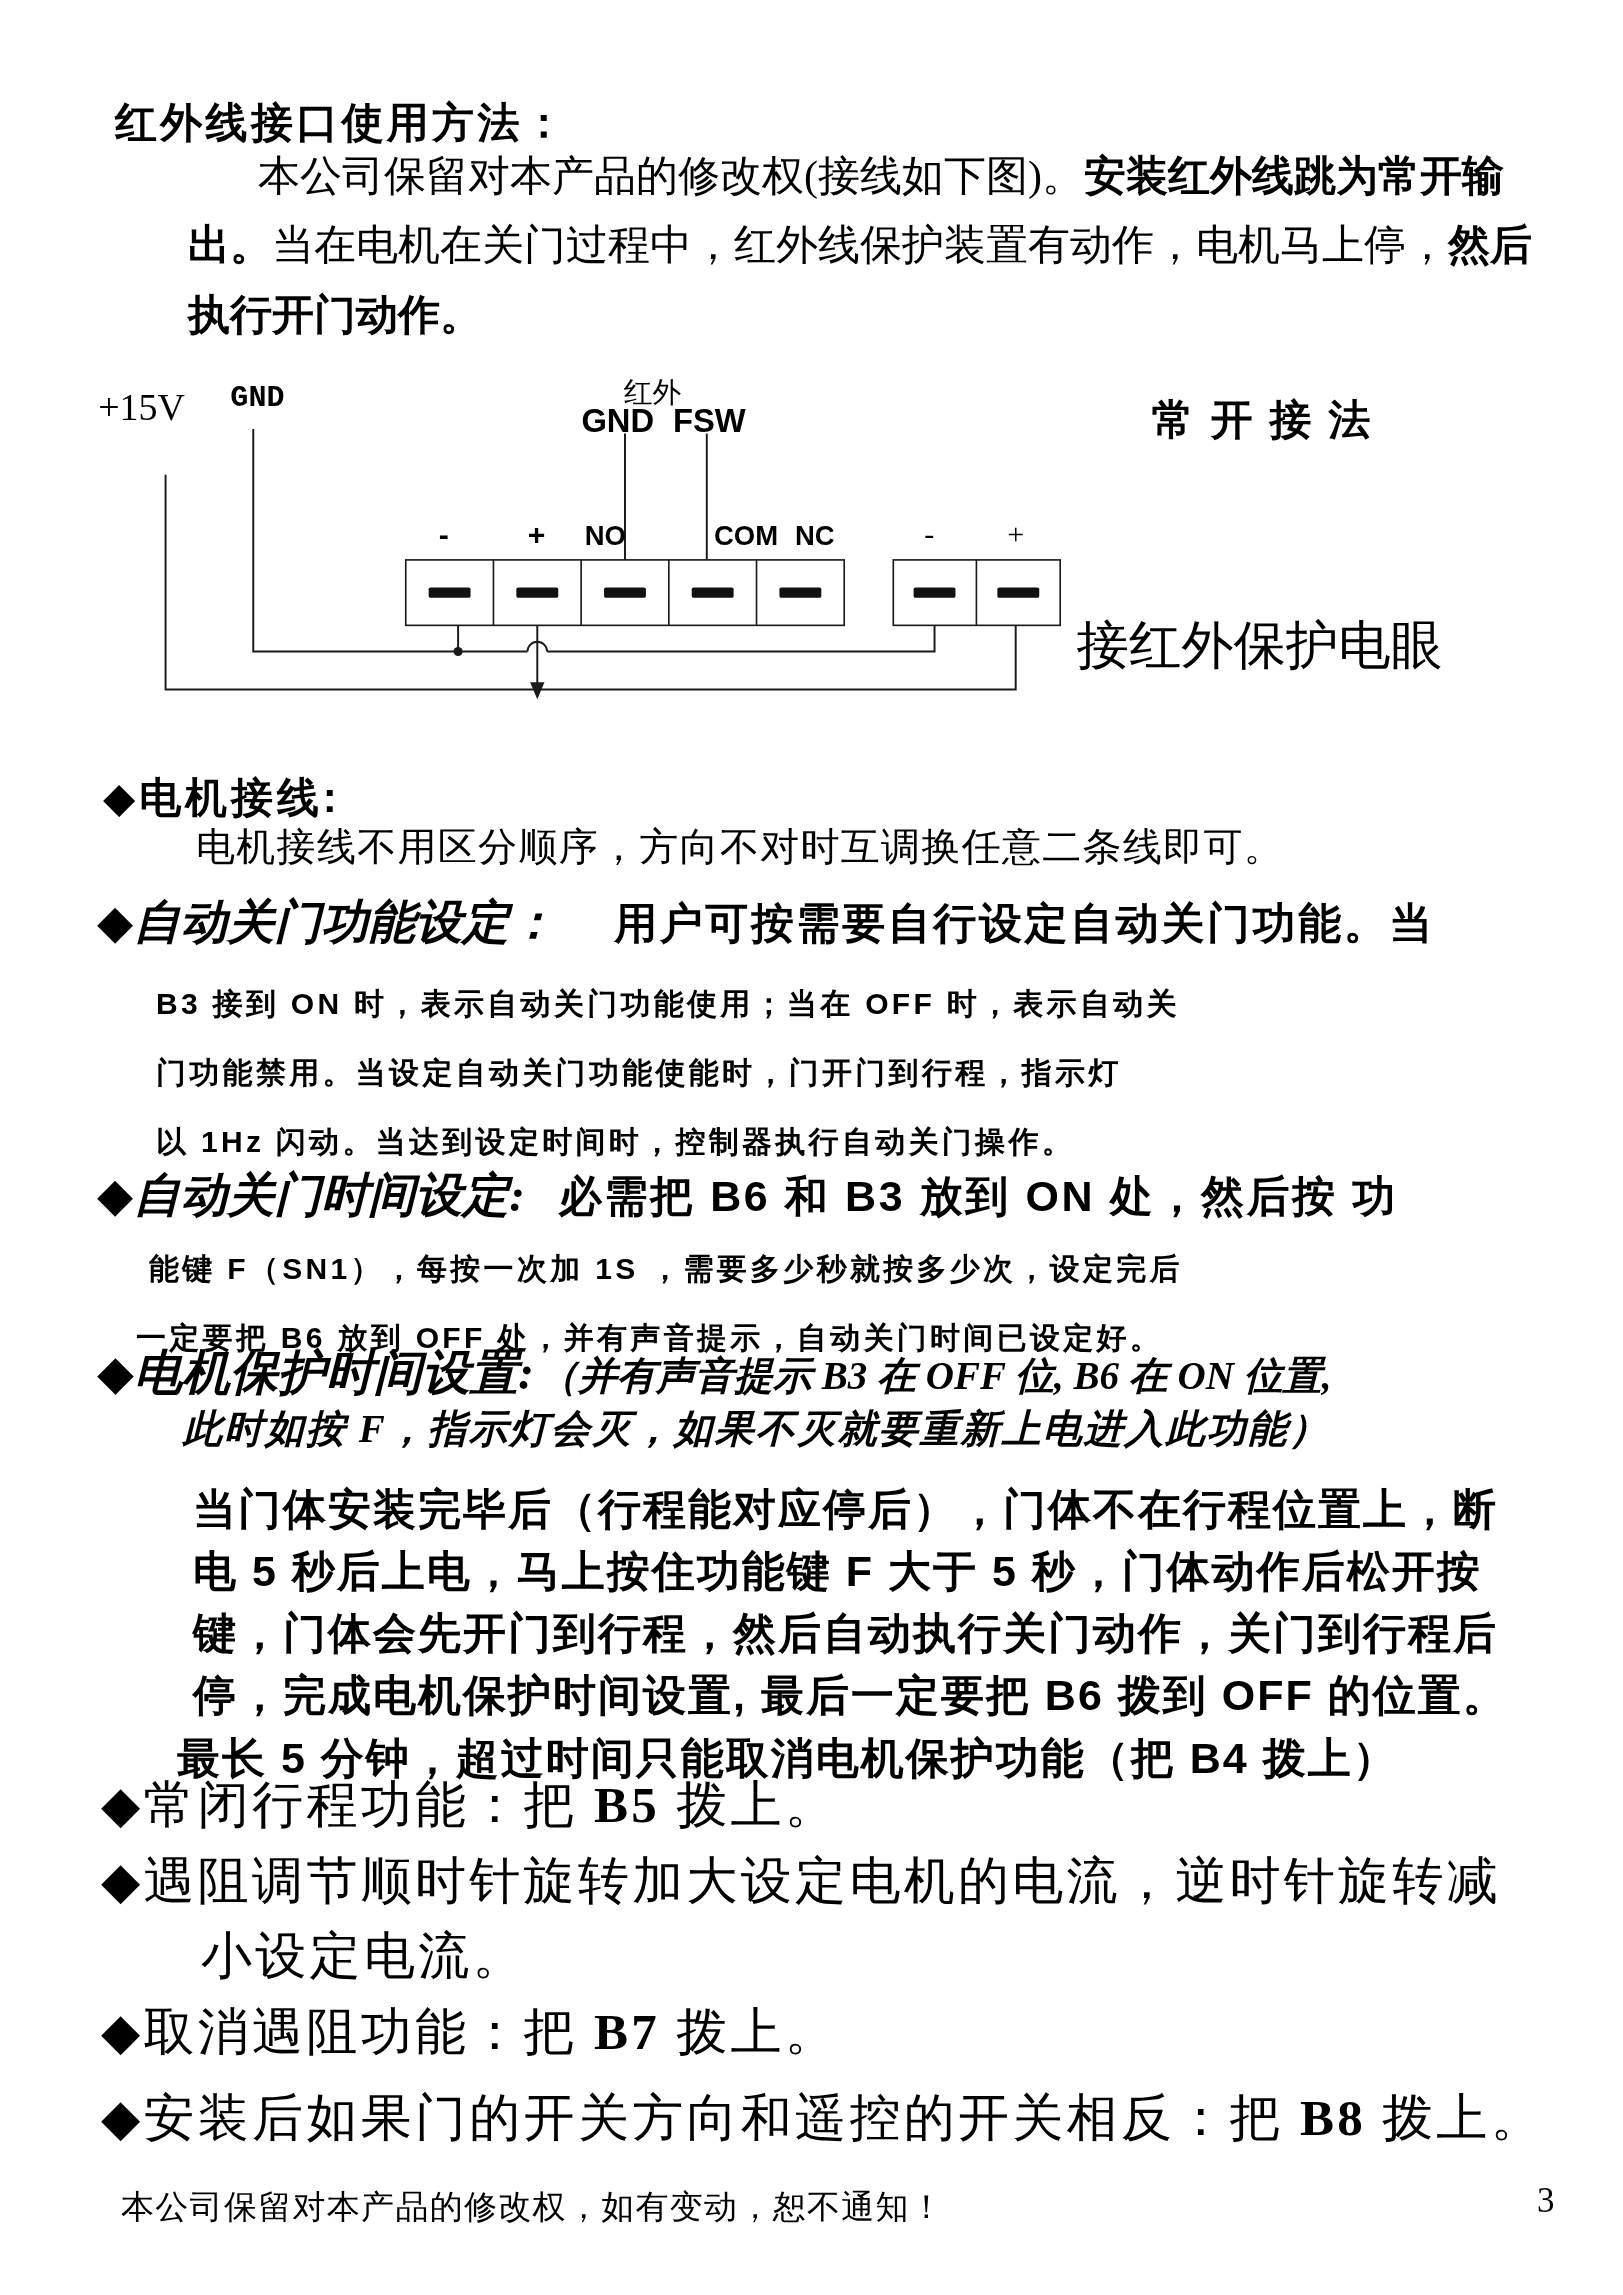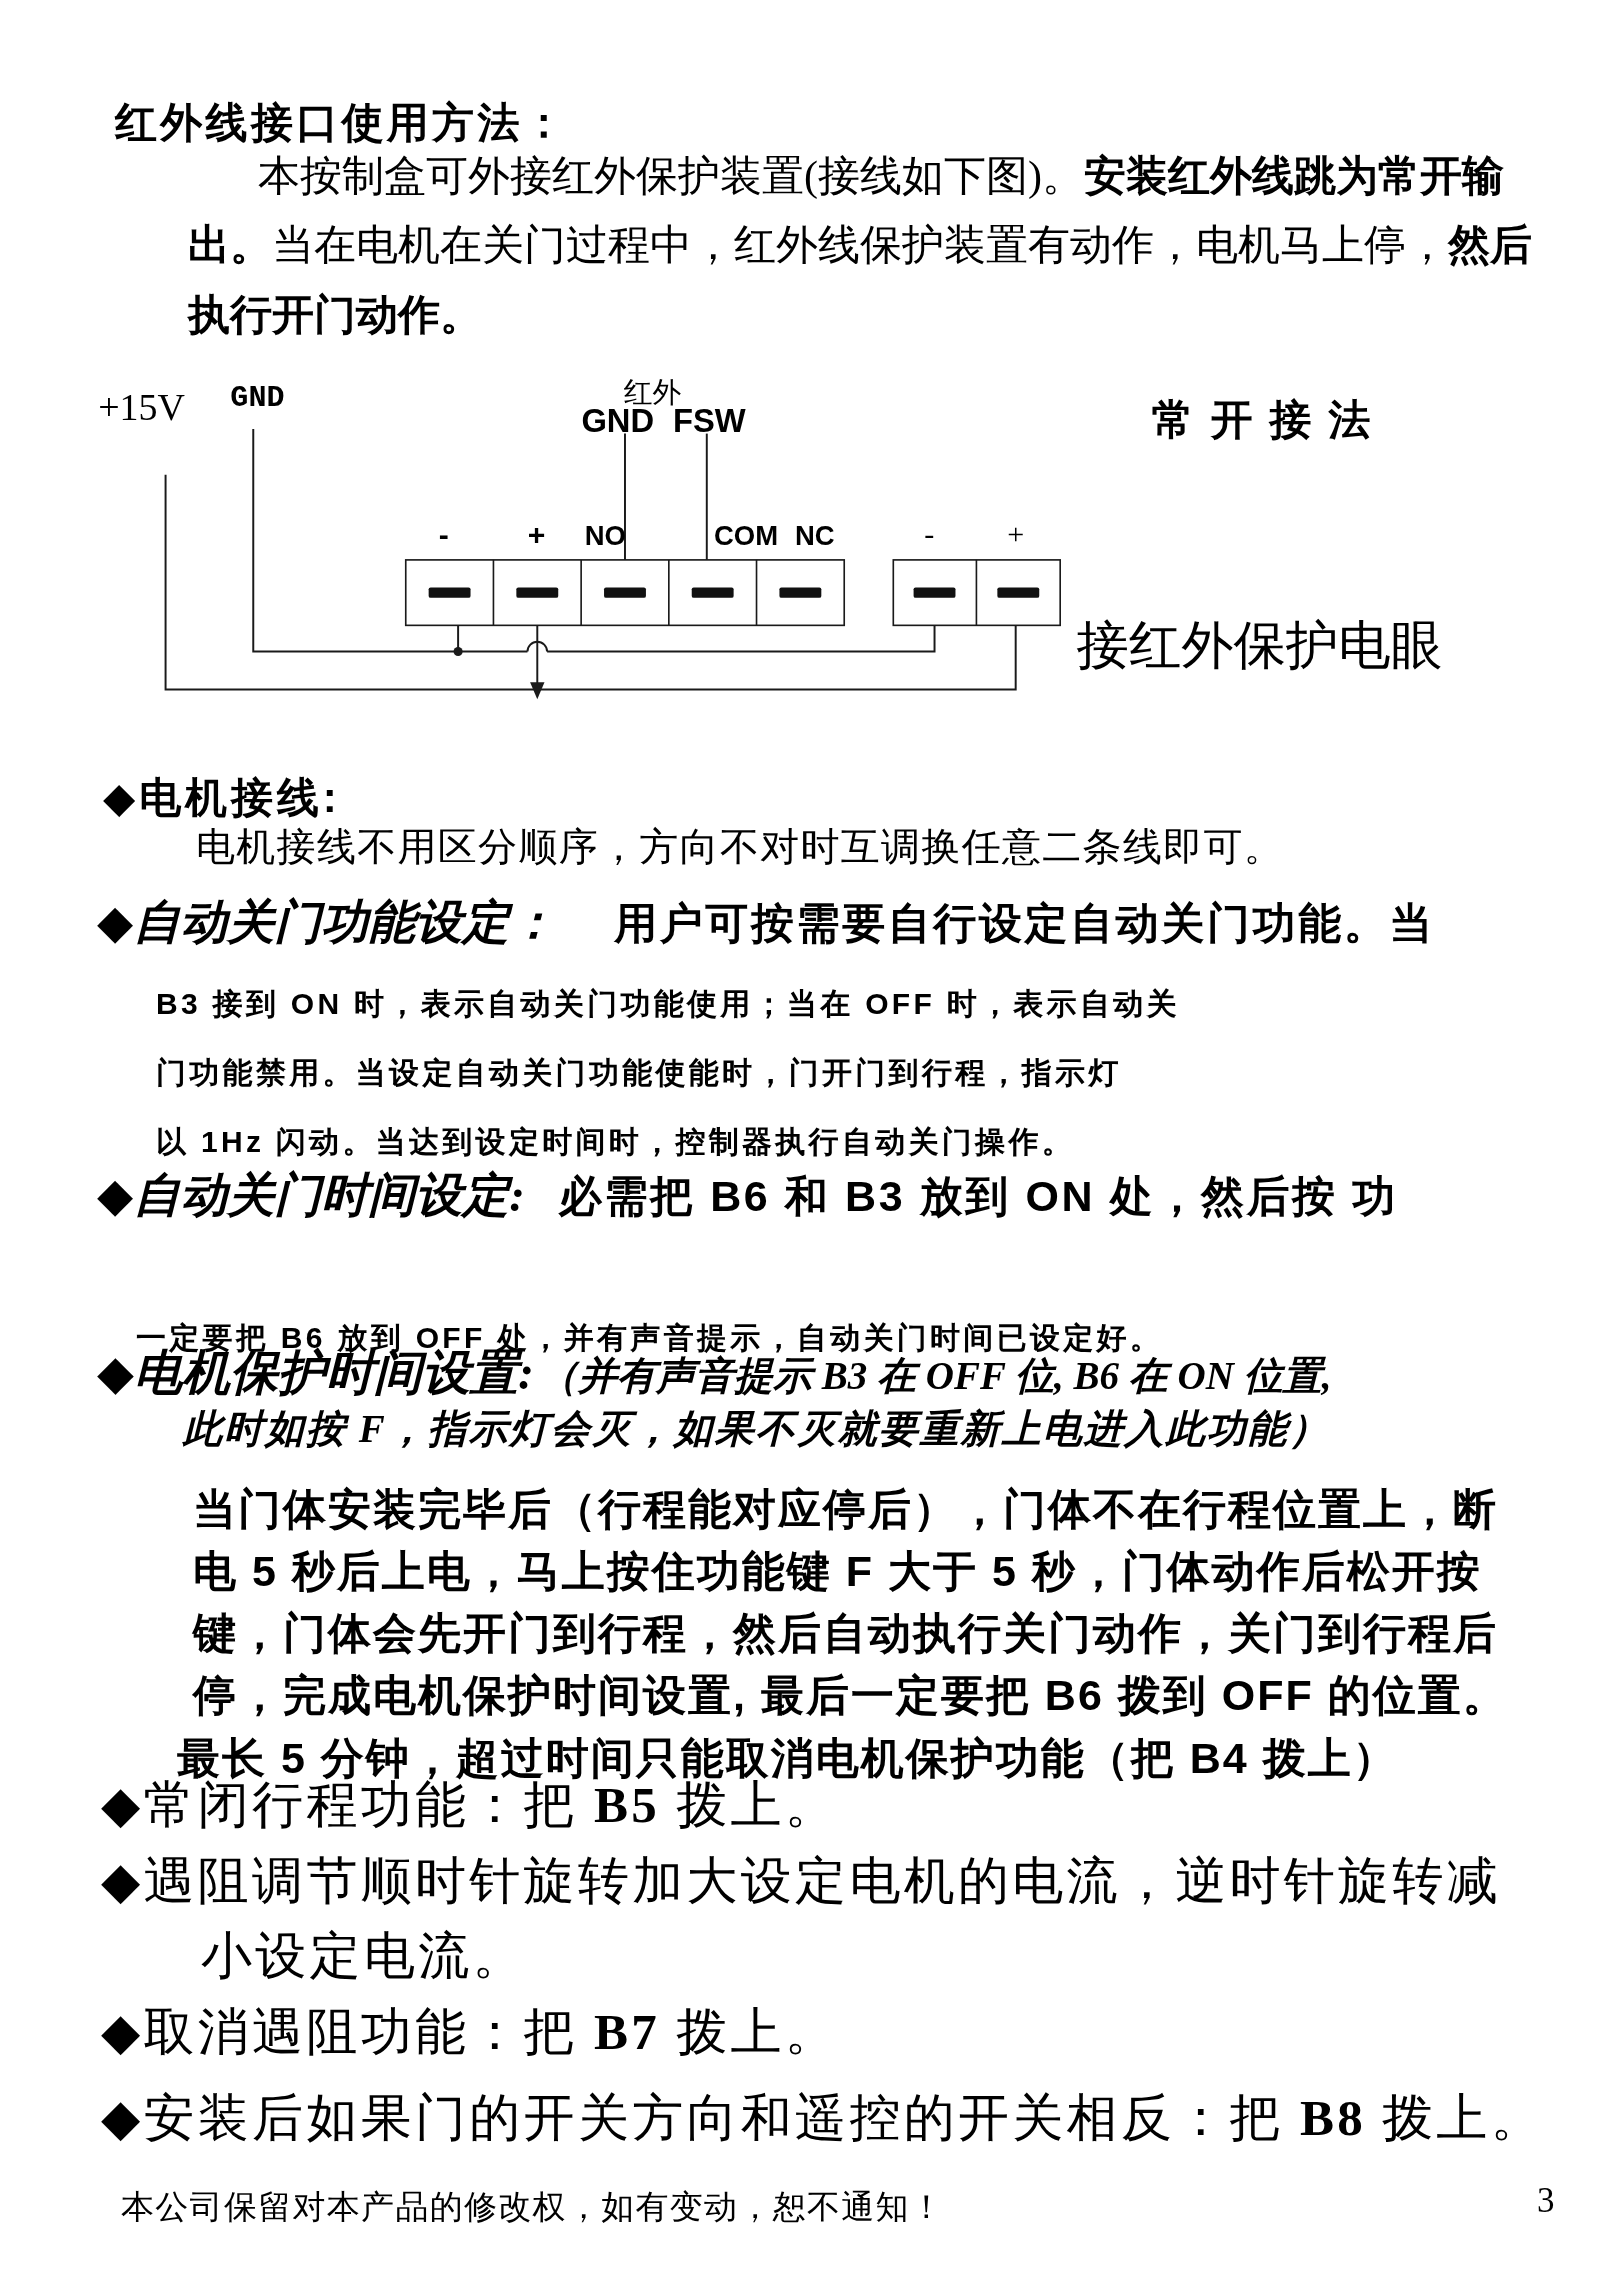--- a/index.html
+++ b/index.html
@@ -18,21 +18,21 @@
   svg text{fill:#000;}
 </style>
 </head>
 <body>
 
 <div class="page">
 
   <div class="abs heiti title" style="left:115px;top:79px;">红外线接口使用方法：</div>
 
   <div class="abs introline" style="left:258px;top:148px;">
-    <span class="songti">本按制盒可外接红外保护装置(接线如下图)。</span><span class="heiti">安装红外线跳为常开输</span>
+    <span class="songti">本公司保留对本产品的修改权(接线如下图)。</span><span class="heiti">安装红外线跳为常开输</span>
   </div>
   <div class="abs introline" style="left:188px;top:217px;">
     <span class="heiti">出。</span><span class="songti">当在电机在关门过程中，红外线保护装置有动作，电机马上停，</span><span class="heiti">然后</span>
   </div>
   <div class="abs introline" style="left:188px;top:287px;">
     <span class="heiti">执行开门动作。</span>
   </div>
 
   <svg class="abs" style="left:0;top:347px;" width="1623" height="380" viewBox="0 0 2480 580">
 
@@ -88,20 +88,21 @@
   <div class="abs" style="left:97px;top:891px;">
     <span class="kaiti" style="font-size:47px;">◆自动关门功能设定：</span><span class="heiti" style="font-size:43px;letter-spacing:2.6px;margin-left:58px;">用户可按需要自行设定自动关门功能。当</span>
   </div>
   <div class="abs heiti bodyline" style="left:156px;top:968px;">B3 接到 ON 时，表示自动关门功能使用；当在 OFF 时，表示自动关</div>
   <div class="abs heiti bodyline" style="left:156px;top:1037px;">门功能禁用。当设定自动关门功能使能时，门开门到行程，指示灯</div>
   <div class="abs heiti bodyline" style="left:156px;top:1106px;">以 1Hz 闪动。当达到设定时间时，控制器执行自动关门操作。</div>
 
   <div class="abs" style="left:97px;top:1164px;">
     <span class="kaiti" style="font-size:47px;">◆自动关门时间设定:</span><span class="heiti" style="font-size:43px;letter-spacing:2.6px;margin-left:34px;">必需把 B6 和 B3 放到 ON 处，然后按 功</span>
   </div>
+  <div class="abs heiti bodyline" style="left:149px;top:1233px;">能键 F（SN1），每按一次加 1S ，需要多少秒就按多少次，设定完后</div>
   <div class="abs heiti bodyline" style="left:136px;top:1302px;">一定要把 B6 放到 OFF 处，并有声音提示，自动关门时间已设定好。</div>
 
   <div class="abs" style="left:97px;top:1341px;">
     <span class="kaiti" style="font-size:48px;">◆电机保护时间设置:</span><span class="kaiti" style="font-size:39px;margin-left:5.2px;">（并有声音提示 B3 在 OFF 位, B6 在 ON 位置,</span>
   </div>
   <div class="abs heiti" style="left:193px;top:1465px;font-size:43px;letter-spacing:2px;">当门体安装完毕后（行程能对应停后），门体不在行程位置上，断</div>
   <div class="abs kaiti" style="left:183px;top:1402px;font-size:39px;letter-spacing:2px;">此时如按 F，指示灯会灭，如果不灭就要重新上电进入此功能）</div>
   <div class="abs heiti" style="left:193px;top:1527px;font-size:43px;letter-spacing:2px;">电 5 秒后上电，马上按住功能键 F 大于 5 秒，门体动作后松开按</div>
   <div class="abs heiti" style="left:193px;top:1589px;font-size:43px;letter-spacing:2px;">键，门体会先开门到行程，然后自动执行关门动作，关门到行程后</div>
   <div class="abs heiti" style="left:193px;top:1651px;font-size:43px;letter-spacing:2px;">停，完成电机保护时间设置, 最后一定要把 B6 拨到 OFF 的位置。</div>

